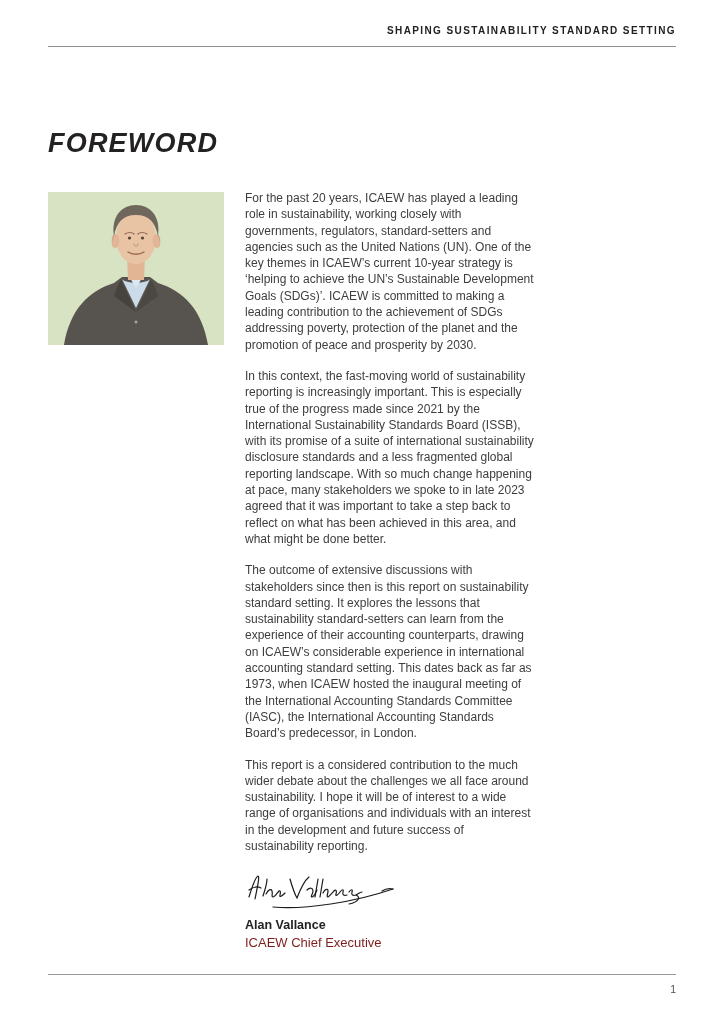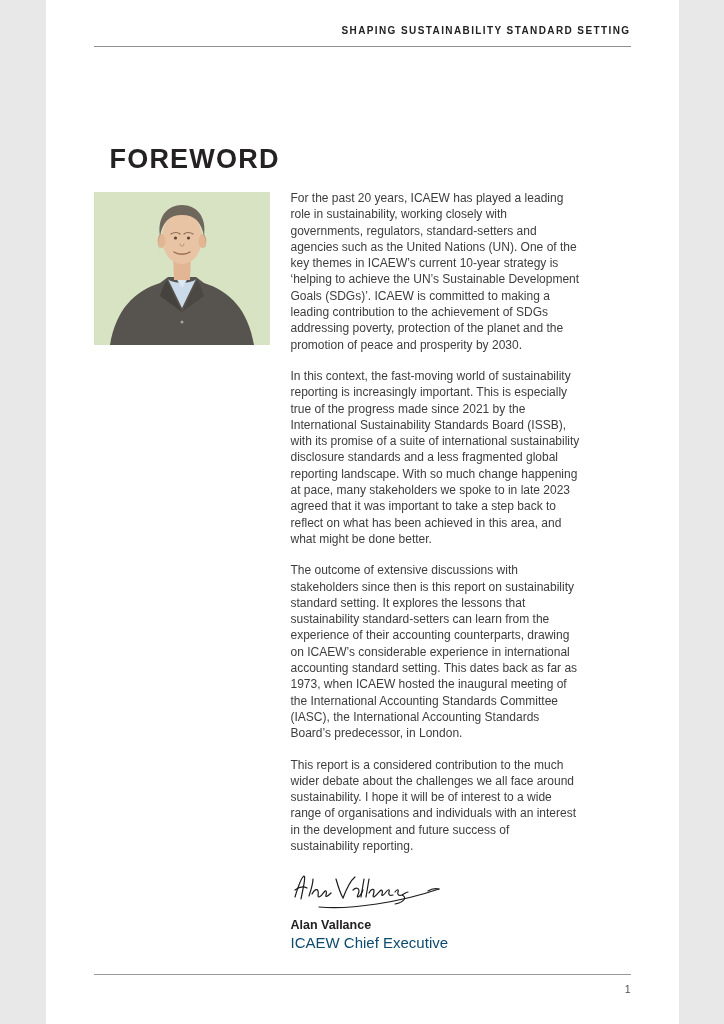--- a/index.html
+++ b/index.html
@@ -1,39 +1,40 @@
 <!DOCTYPE html>
 <html><head>
 <meta charset="utf-8">
 <style>
   html,body{margin:0;padding:0;background:#e8e8e8;}
   .page{
     position:relative;
-    width:633px;height:1024px;
+    width:724px;height:1024px;
     margin:0 auto;
     background:#ffffff;
     font-family:"Liberation Sans","DejaVu Sans",sans-serif;
     color:#3d3d3f;
     overflow:hidden;
   }
   
   .running-header{
     position:absolute;top:25px;right:48px;
     font-size:10px;font-weight:bold;letter-spacing:1.4px;
     color:#232122;white-space:nowrap;
   }
   .header-rule{
     position:absolute;top:46px;left:48px;right:48px;
     border:none;border-top:1px solid #8f8f8f;margin:0;height:0;
   }
   
   .page-title{
-    position:absolute;top:128px;left:48px;margin:16px;
+    position:absolute;top:128px;left:48px;margin:0;
     font-size:27px;font-weight:bold;letter-spacing:1.2px;
     color:#232122;
+    font-style:italic;
   }
   
   .portrait{
     position:absolute;left:48px;top:192px;
     width:176px;height:153px;margin:0;
     display:block;
   }
   .portrait svg{display:block;}
   .text-col{
     position:absolute;left:245px;top:190px;width:297px;
@@ -43,21 +44,21 @@
     font-size:12px;line-height:16.3px;
     color:#3d3d3f;
   }
   .signature{
     margin-top:10px;height:42px;width:160px;
   }
   .sig-name{
     margin-top:6px;font-size:12.5px;font-weight:bold;color:#232122;line-height:17px;
   }
   .sig-role{
-    font-size:15px;color:#0c4a6e;line-height:17px;
+    font-size:13px;color:#7f1d1d;line-height:17px;
   }
   
   .footer-rule{
     position:absolute;top:974px;left:48px;right:48px;
     border:none;border-top:1px solid #9a9a9a;margin:0;height:0;
   }
   .page-number{
     position:absolute;top:983px;right:48px;
     font-size:10.5px;color:#4f4f4f;
   }

